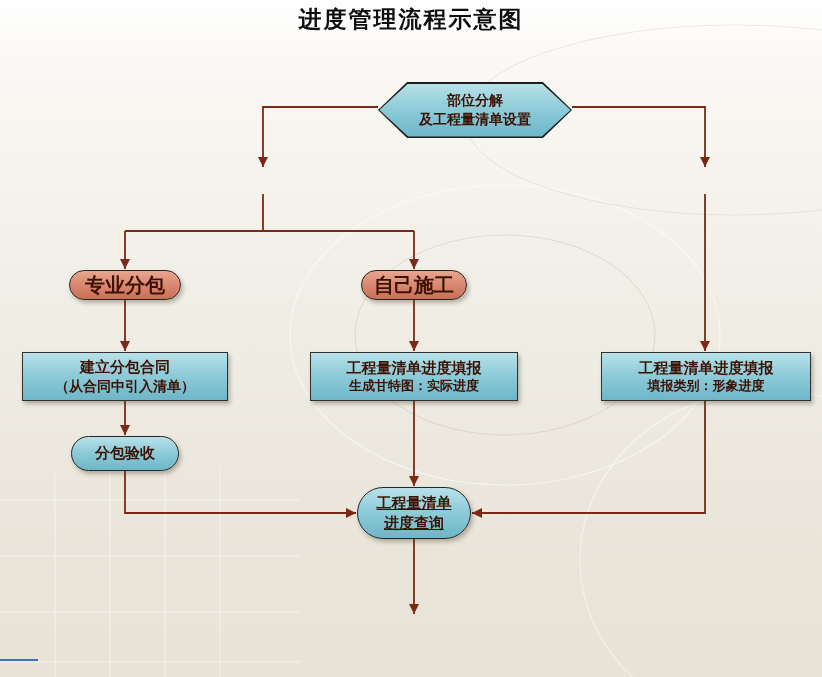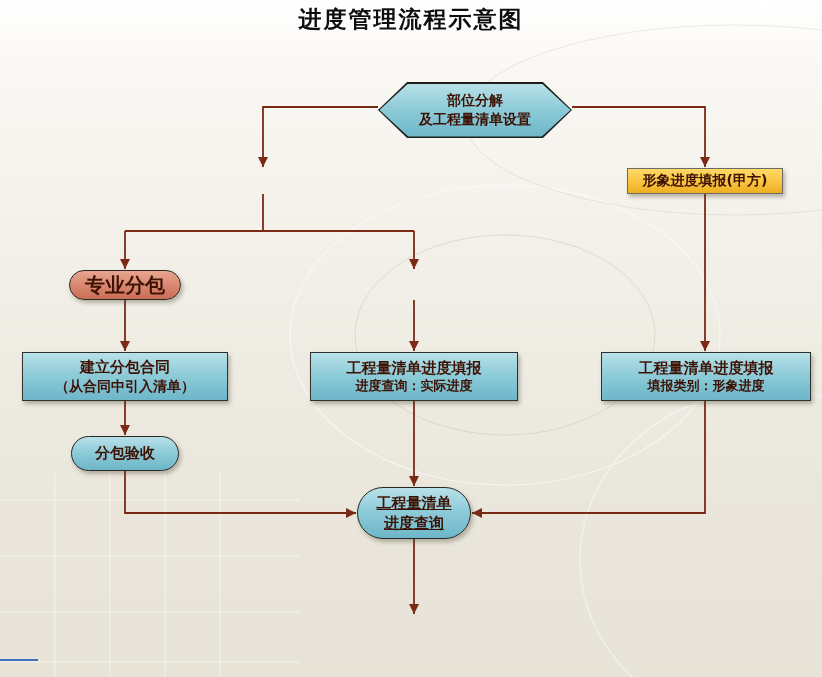--- a/index.html
+++ b/index.html
@@ -98,37 +98,37 @@
   </svg>
 
   <div class="hex-outer" style="left:378px;top:82px;width:194px;height:56px;">
     <div class="hex-inner">
       <span>部位分解</span>
       <span>及工程量清单设置</span>
     </div>
   </div>
 
 
-  <div class="node yellow rect" style="left:627px;top:168px;width:156px;height:26px;">
-    <span>形象进度填报(甲方)</span>
-  </div>
 
   <div class="node salmon stadium-sm" style="left:69px;top:270px;width:112px;height:30px;">
     <span>专业分包</span>
   </div>
 
+  <div class="node salmon stadium-sm" style="left:361px;top:270px;width:106px;height:30px;">
+    <span>自己施工</span>
+  </div>
 
   <div class="node teal-fill rect node-create" style="left:22px;top:352px;width:206px;height:49px;">
     <span class="l1">建立分包合同</span>
     <span class="l2">（从合同中引入清单）</span>
   </div>
 
   <div class="node teal-fill rect" style="left:310px;top:352px;width:208px;height:49px;">
     <span class="l1">工程量清单进度填报</span>
-    <span class="l2">进度查询：实际进度</span>
+    <span class="l2">生成甘特图：实际进度</span>
   </div>
 
   <div class="node teal-fill rect" style="left:601px;top:352px;width:210px;height:49px;">
     <span class="l1">工程量清单进度填报</span>
     <span class="l2">填报类别：形象进度</span>
   </div>
 
   <div class="node teal-fill stadium-sm fs15" style="left:71px;top:436px;width:108px;height:35px;border-radius:18px;">
     <span>分包验收</span>
   </div>

